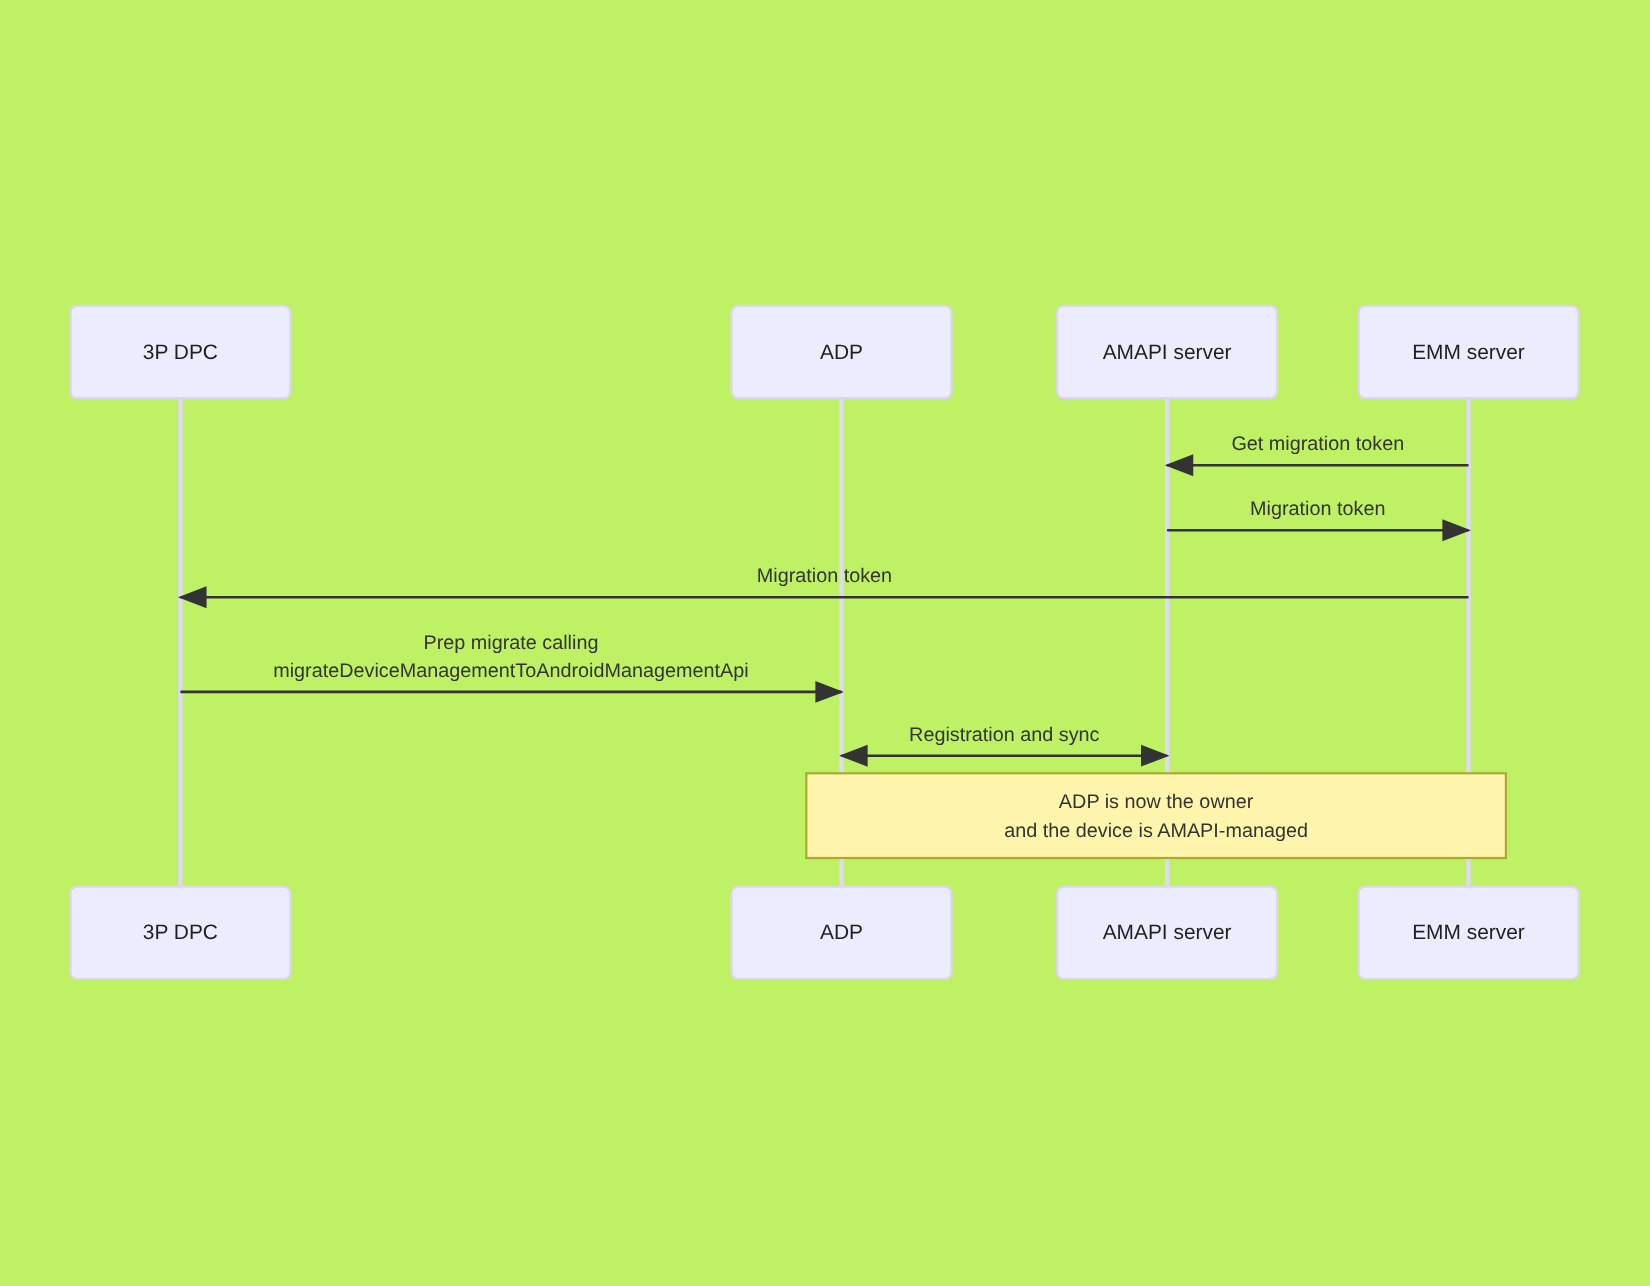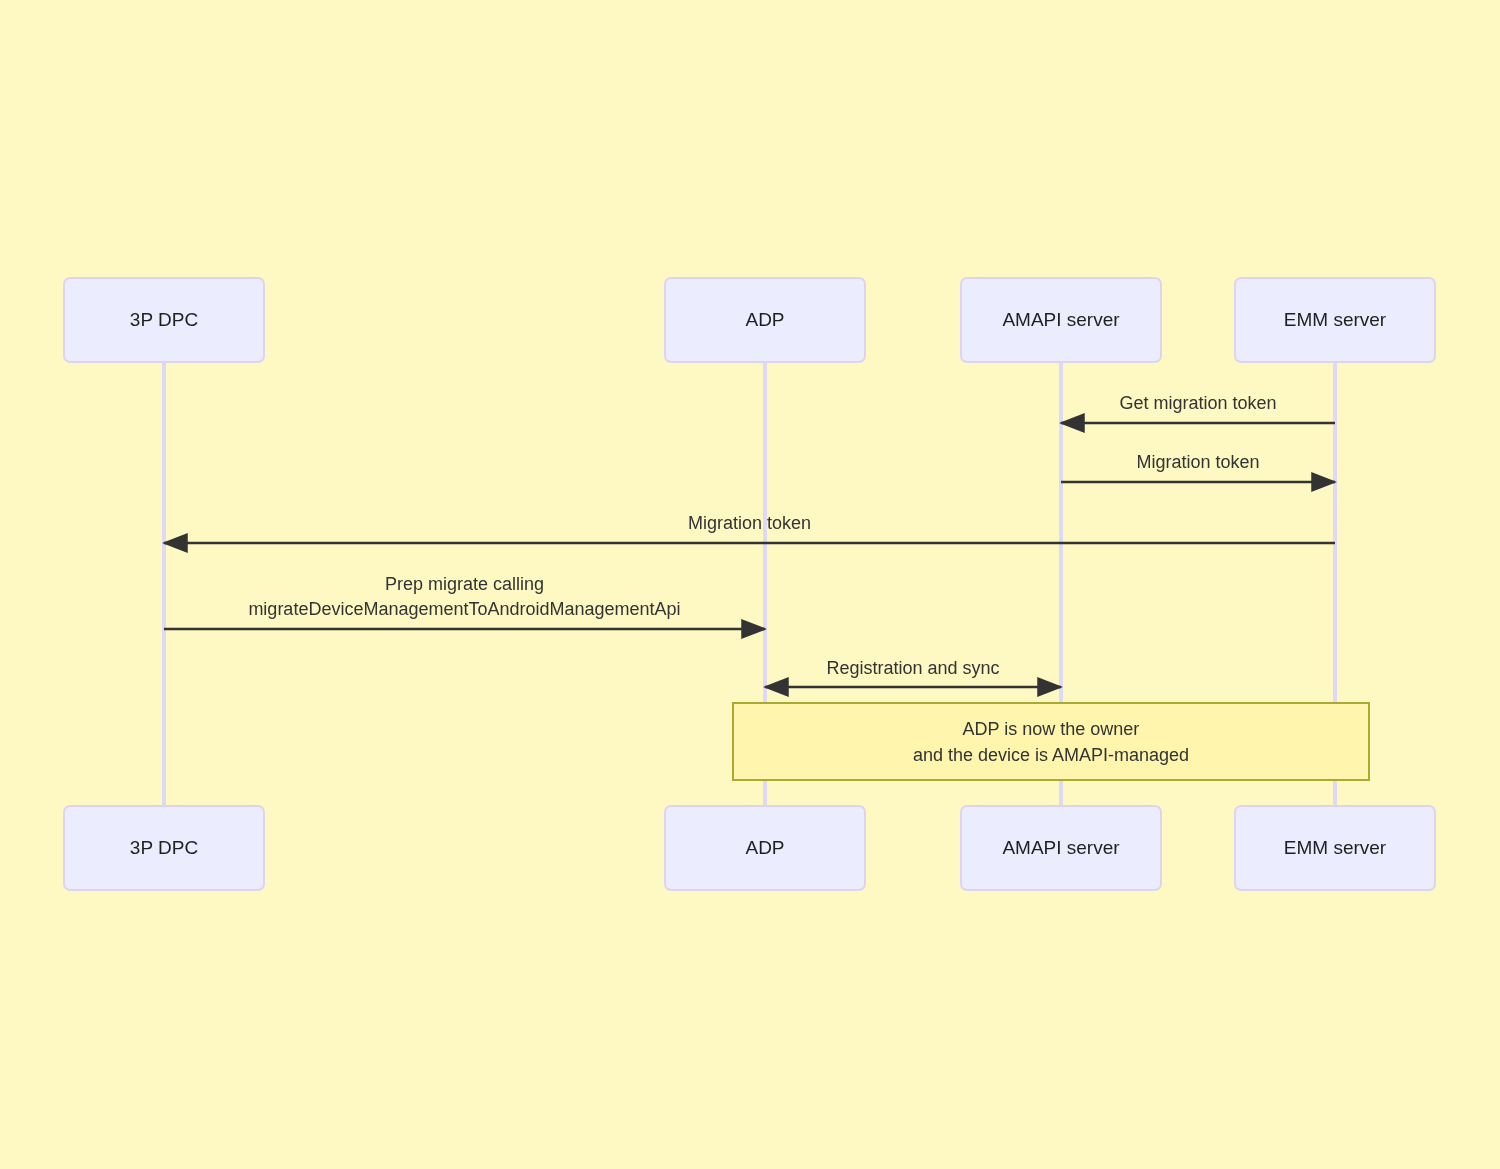--- a/index.html
+++ b/index.html
@@ -8,21 +8,21 @@
     padding: 0;
     background: #ffffff;
   }
   body {
     font-family: "Liberation Sans", sans-serif;
   }
   #diagram-root {
     position: relative;
     width: 1500px;
     height: 1169px;
-    background: #fef9c3;
+    background: #bef264;
     overflow: hidden;
   }
   svg.diagram-svg {
     position: absolute;
     top: 0;
     left: 0;
     width: 1500px;
     height: 1169px;
     display: block;
   }

